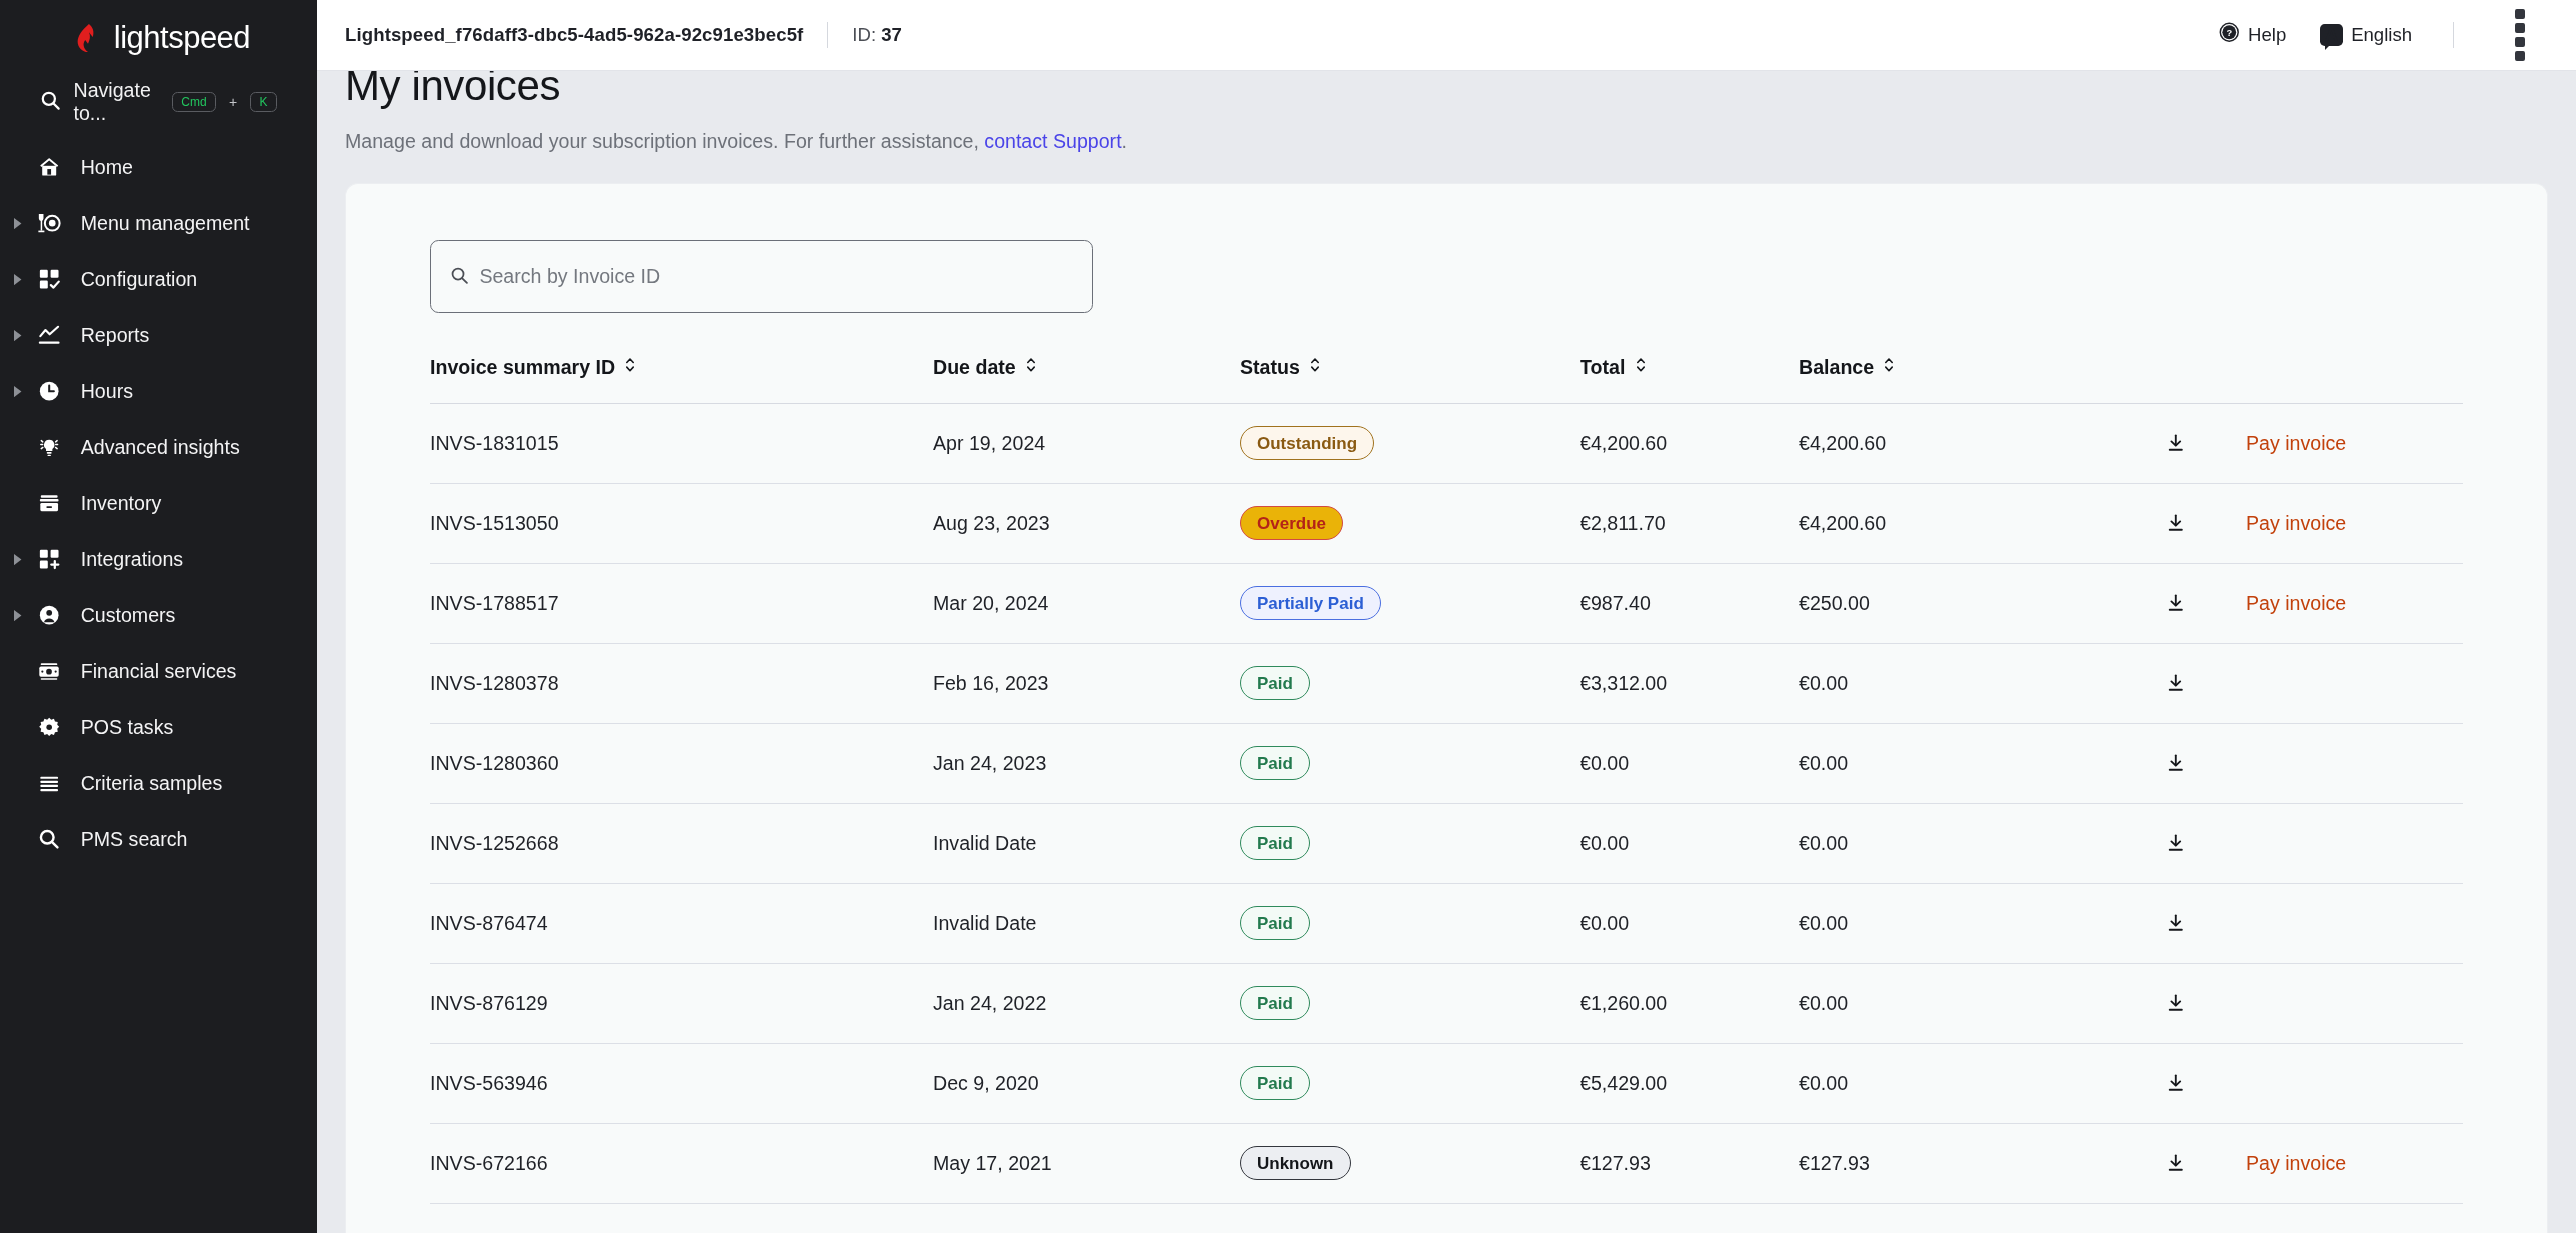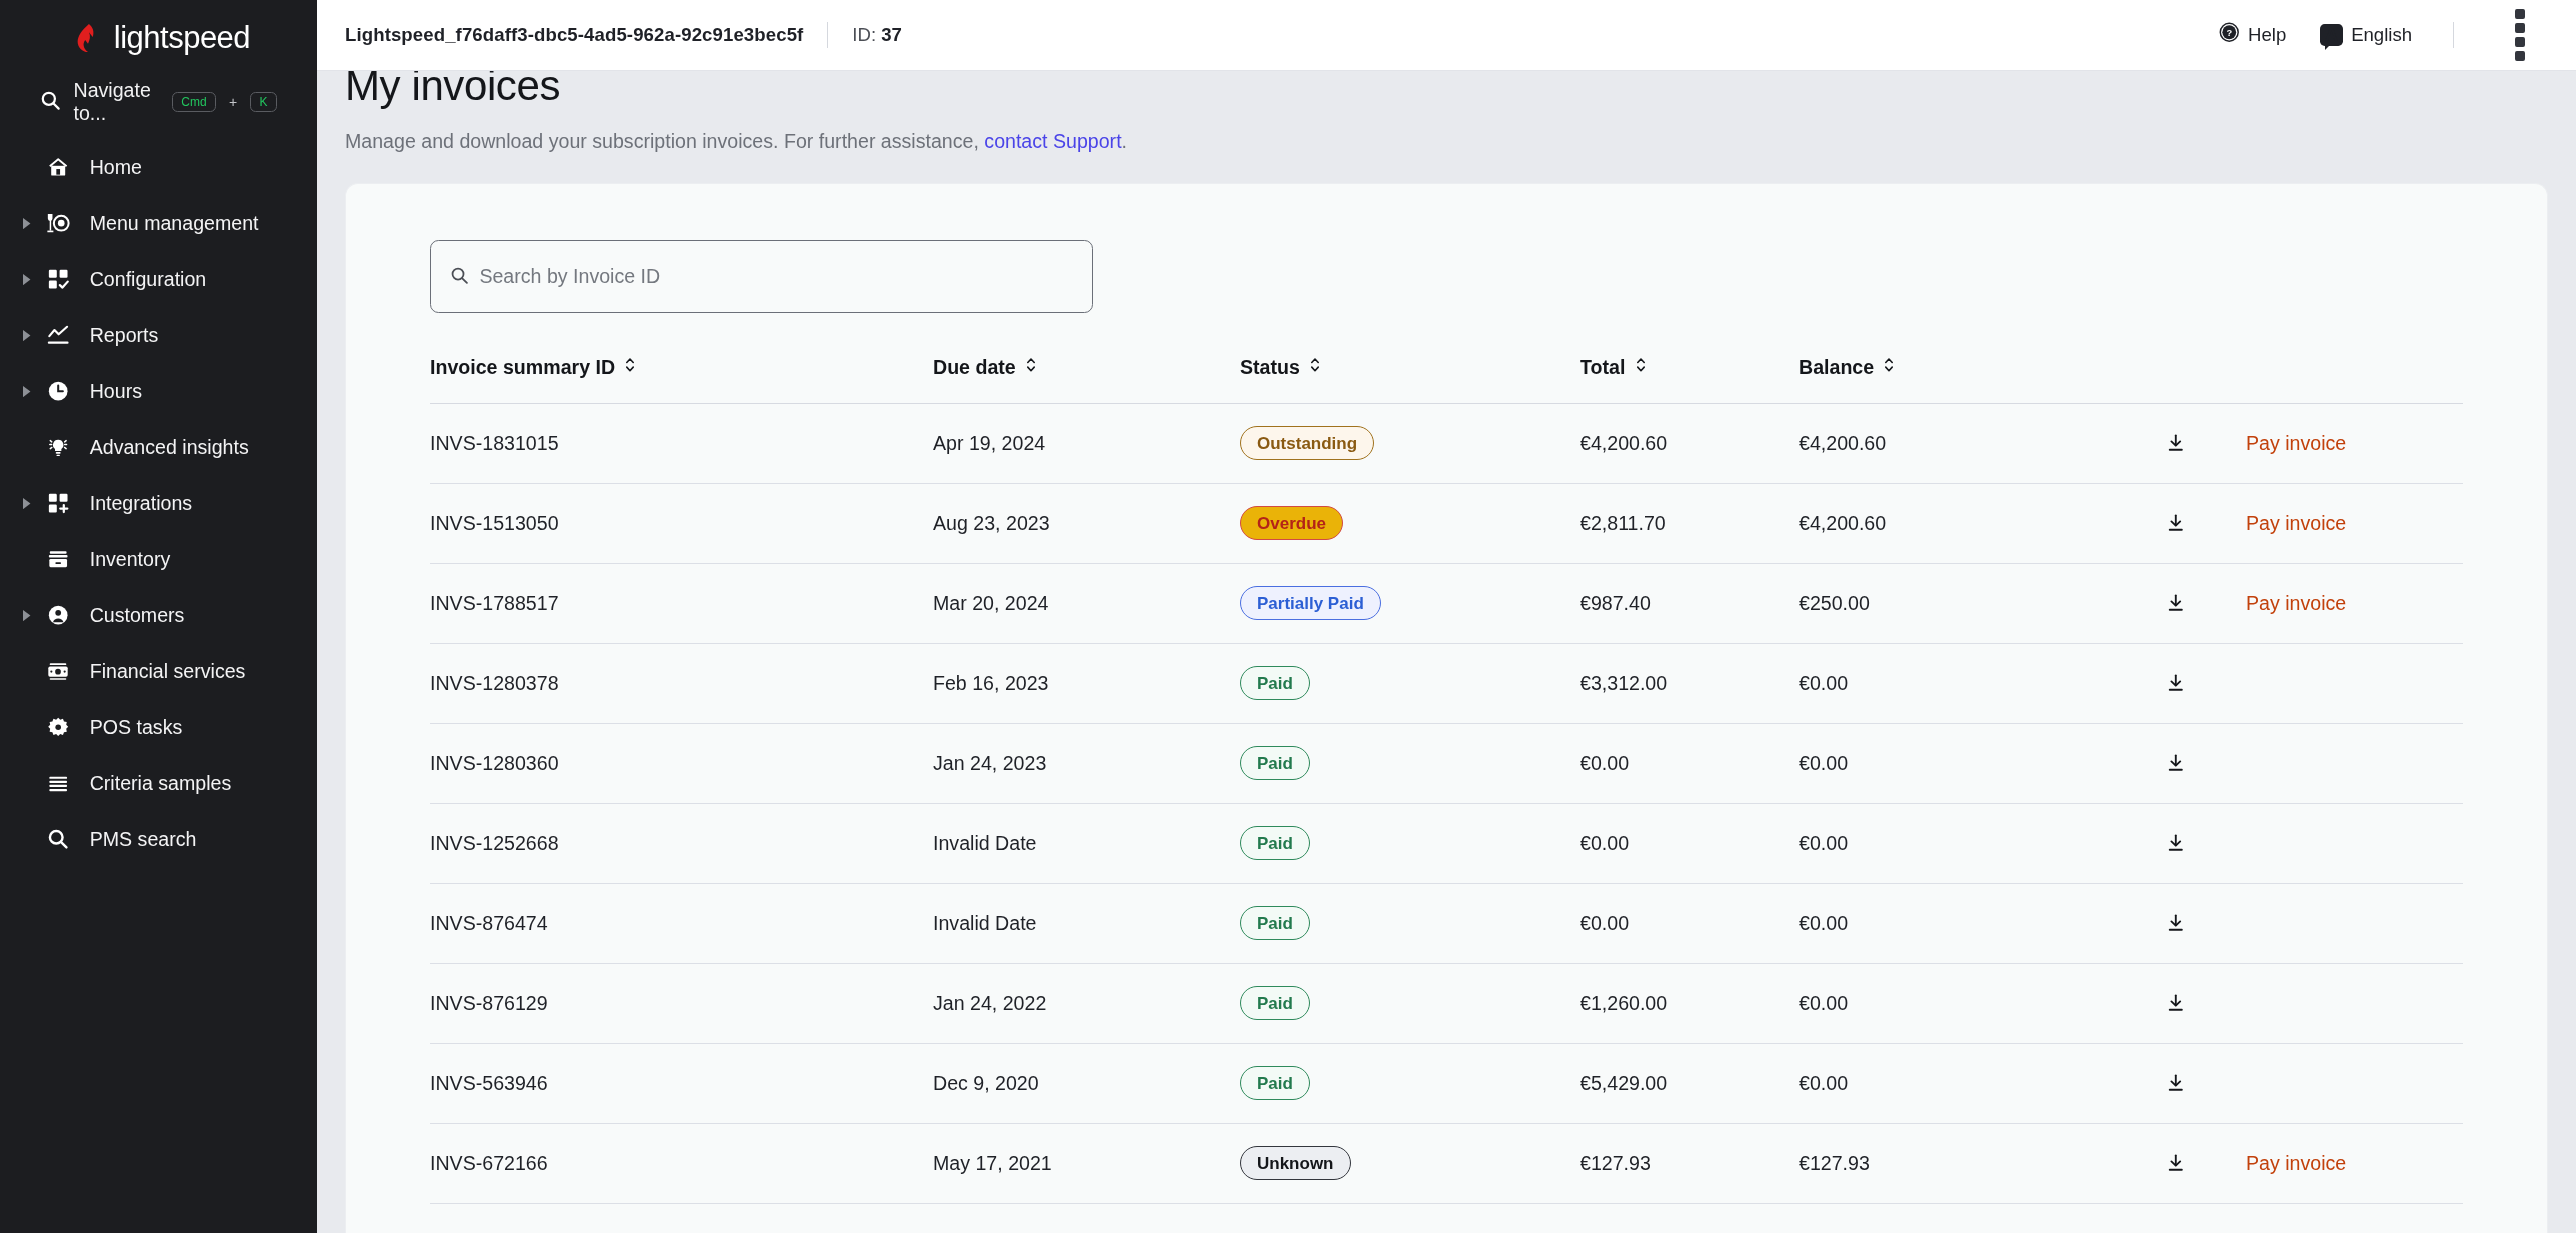--- a/index.html
+++ b/index.html
@@ -33,21 +33,21 @@
   .nav-search .lbl { font-size: 19.6px; color: #f2f2f3; }
   .kbd {
     border: 0.9px solid #5a5c61; border-radius: 5.6px;
     font-size: 12px; color: #22c55e; padding: 2.8px 8.4px; line-height: 1;
   }
   .plus { font-size: 14px; color: #c3c5c9; }
 
   .nav-list { margin-top: 11.2px; }
   .nav-item {
     display: flex; align-items: center;
-    height: 56px; padding-left: 17px; cursor: pointer;
+    height: 56px; padding-left: 8px; cursor: pointer;
     position: relative;
   }
   .caret {
     width: 20.5px; flex: 0 0 20.5px; display: flex;
     align-items: center; justify-content: center;
   }
   .nav-icon {
     width: 41px; flex: 0 0 41px; display: flex;
     align-items: center; justify-content: center;
   }
@@ -260,47 +260,47 @@
             <path d="M12 4 a5.5 5.5 0 0 1 3.4 9.9 V16 h-6.8 v-2.1 A5.5 5.5 0 0 1 12 4z" stroke="none"></path>
             <rect x="9.4" y="17.2" width="5.2" height="1.7" rx="0.8" stroke="none"></rect>
             <rect x="10.2" y="20" width="3.6" height="1.5" rx="0.7" stroke="none"></rect>
             <path d="M3 9 h2M3.5 5 l1.6 1.3M3.5 13.5 l1.7 -1.2M21 9 h-2M20.5 5 l-1.6 1.3M20.5 13.5 l-1.7 -1.2"></path>
           </svg>
         </span>
         <span class="nav-label">Advanced insights</span>
       </div>
 
       <div class="nav-item">
+        <span class="caret empty"></span>
+        <span class="nav-icon">
+          <svg width="22.4" height="22.4" viewBox="0 0 24 24" fill="#fff">
+            <rect x="3" y="3.5" width="18" height="2.6" rx="1"></rect>
+            <rect x="2" y="7.6" width="20" height="2.6" rx="1"></rect>
+            <rect x="2.5" y="11.8" width="19" height="8.7" rx="1.4"></rect>
+            <rect x="9" y="15.3" width="6" height="1.8" rx="0.7" fill="#1c1d20"></rect>
+          </svg>
+        </span>
+        <span class="nav-label">Inventory</span>
+      </div>
+
+      <div class="nav-item">
         <span class="caret">
           <svg width="9.3" height="11.2" viewBox="0 0 10 12">
               <path d="M0 0 L8 6 L0 12 Z" fill="#8d9096"></path>
             </svg>
         </span>
         <span class="nav-icon">
           <svg width="22.4" height="22.4" viewBox="0 0 24 24" fill="#fff">
             <rect x="2" y="2" width="8.5" height="8.5" rx="1.2"></rect>
             <rect x="13.5" y="2" width="8.5" height="8.5" rx="1.2"></rect>
             <rect x="2" y="13.5" width="8.5" height="8.5" rx="1.2"></rect>
             <path d="M18 14 v7.5 M14.2 17.8 h7.6" stroke="#fff" stroke-width="2.4" stroke-linecap="round"></path>
           </svg>
         </span>
         <span class="nav-label">Integrations</span>
-      </div>
-
-      <div class="nav-item">
-        <span class="caret empty"></span>
-        <span class="nav-icon">
-          <svg width="22.4" height="22.4" viewBox="0 0 24 24" fill="#fff">
-            <rect x="3" y="3.5" width="18" height="2.6" rx="1"></rect>
-            <rect x="2" y="7.6" width="20" height="2.6" rx="1"></rect>
-            <rect x="2.5" y="11.8" width="19" height="8.7" rx="1.4"></rect>
-            <rect x="9" y="15.3" width="6" height="1.8" rx="0.7" fill="#1c1d20"></rect>
-          </svg>
-        </span>
-        <span class="nav-label">Inventory</span>
       </div>
 
       <div class="nav-item">
         <span class="caret">
           <svg width="9.3" height="11.2" viewBox="0 0 10 12">
               <path d="M0 0 L8 6 L0 12 Z" fill="#8d9096"></path>
             </svg>
         </span>
         <span class="nav-icon">
           <svg width="22.4" height="22.4" viewBox="0 0 24 24">

